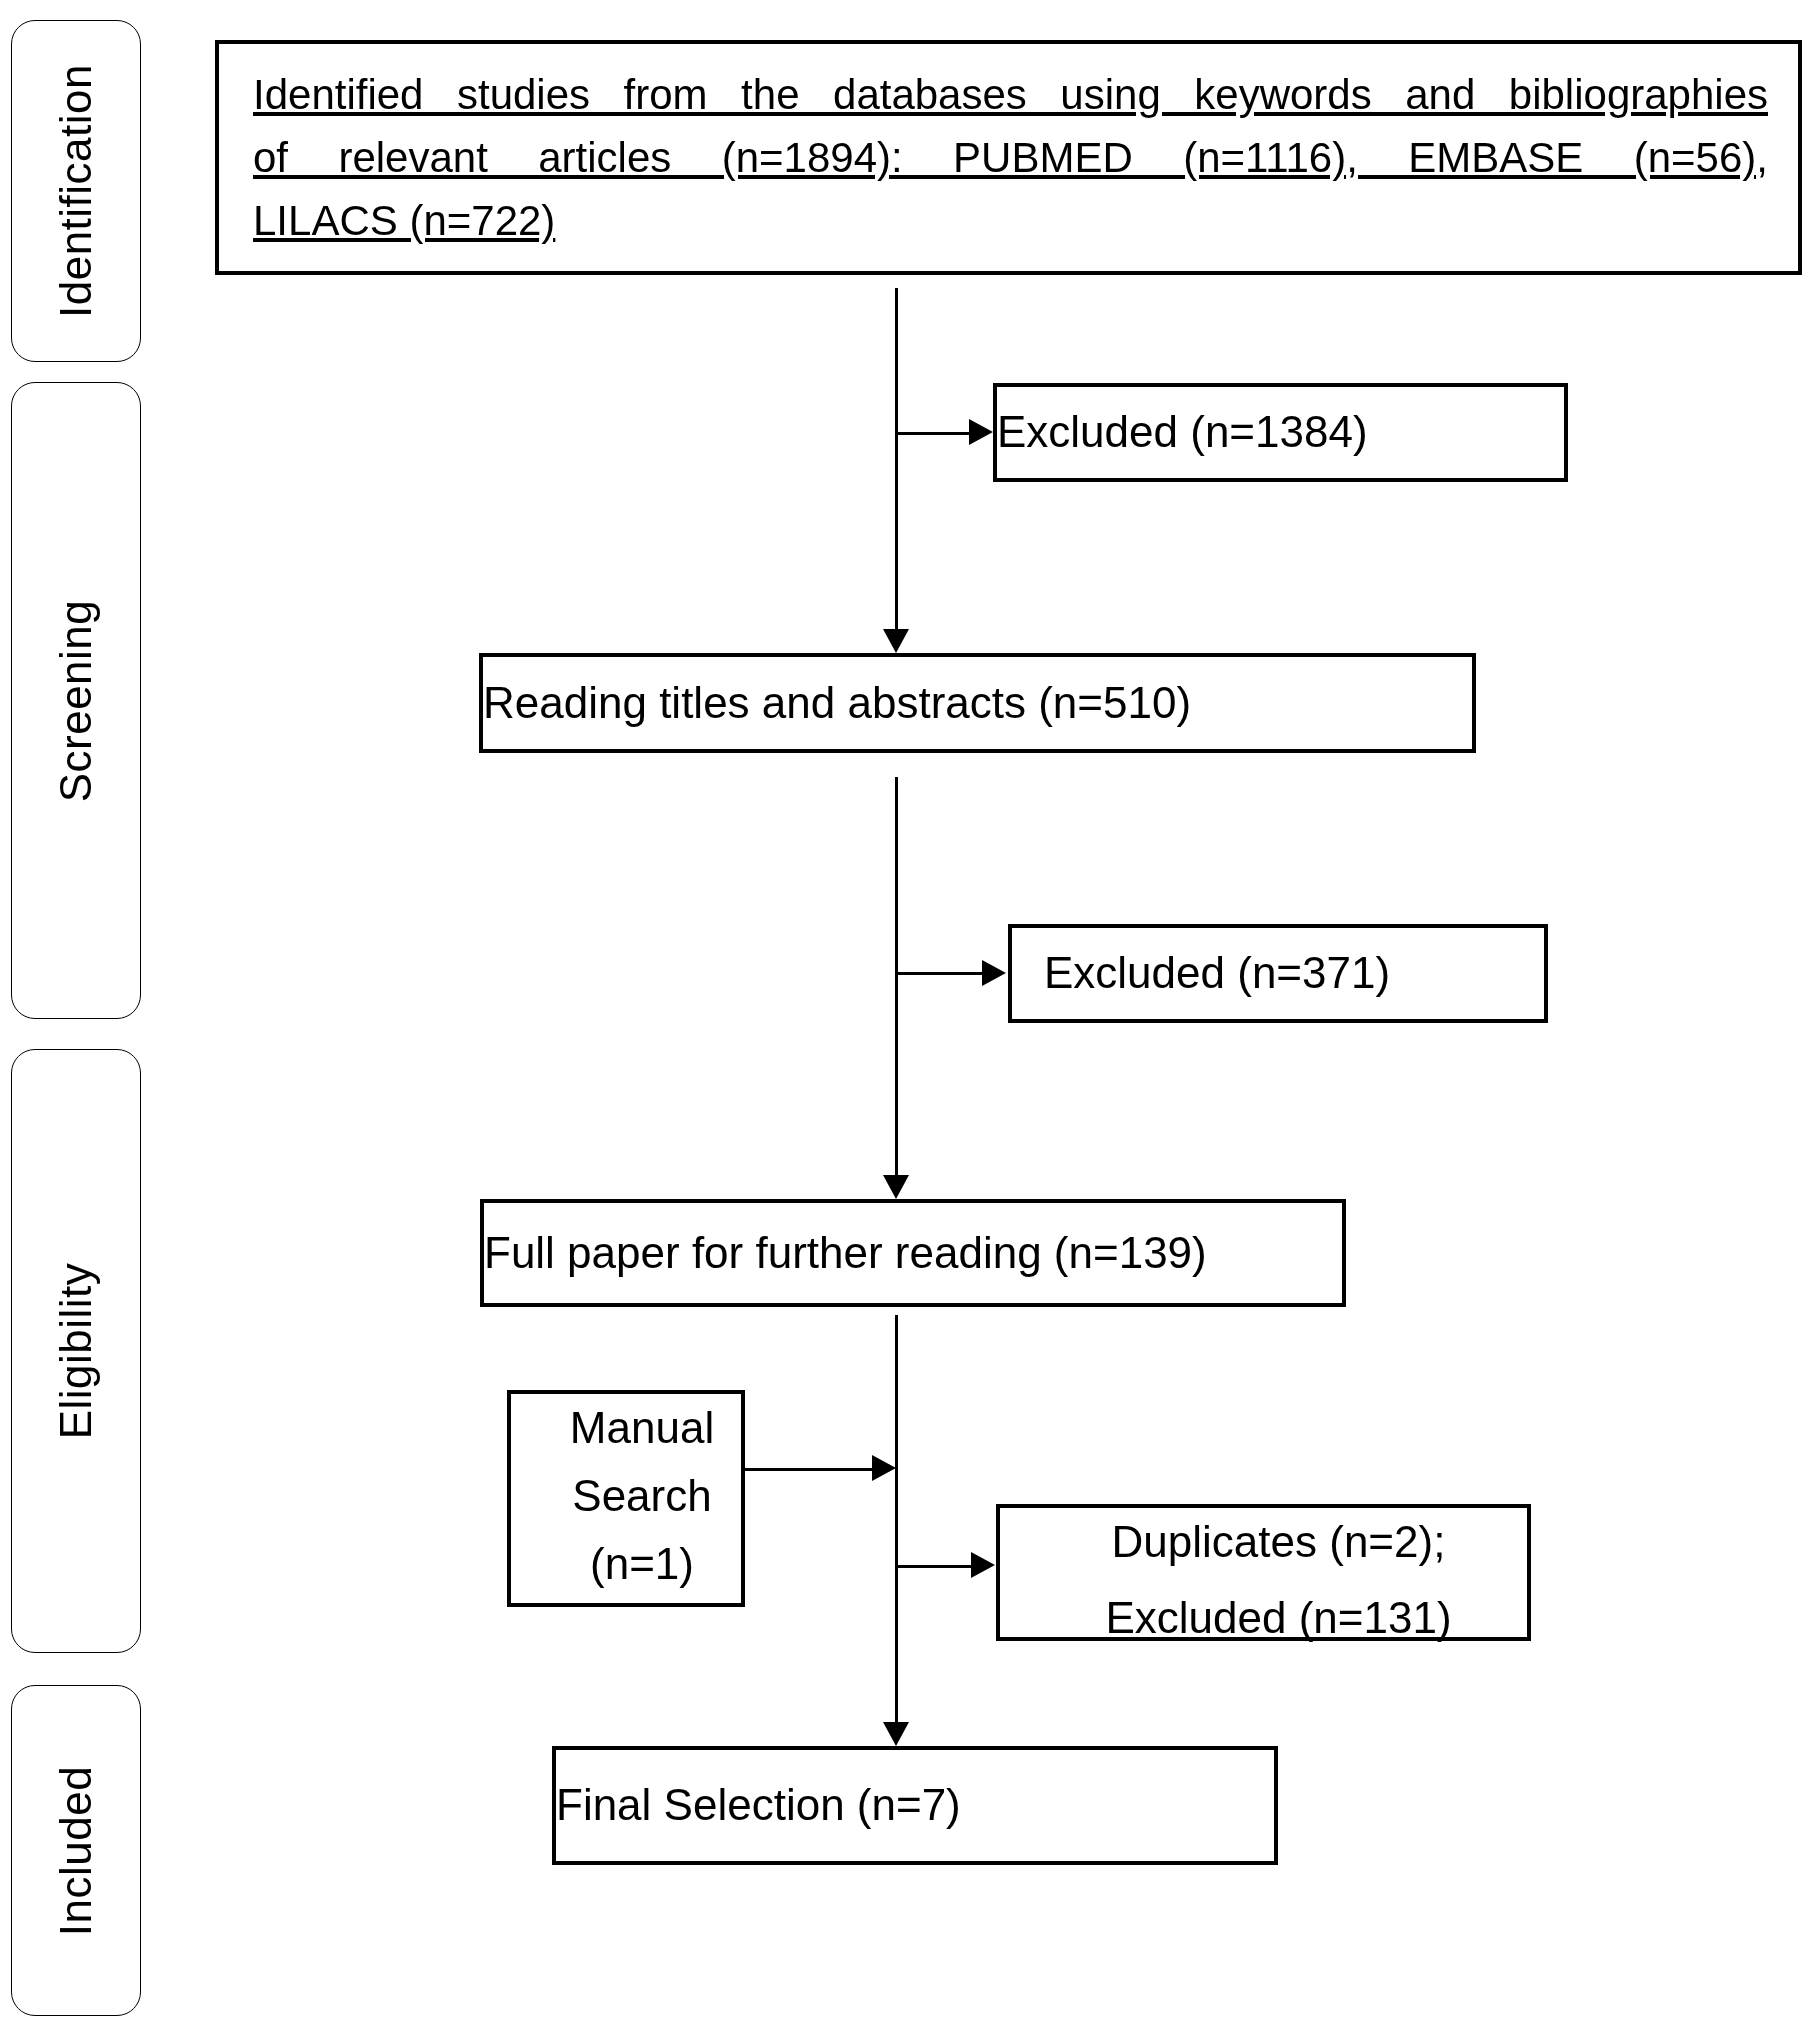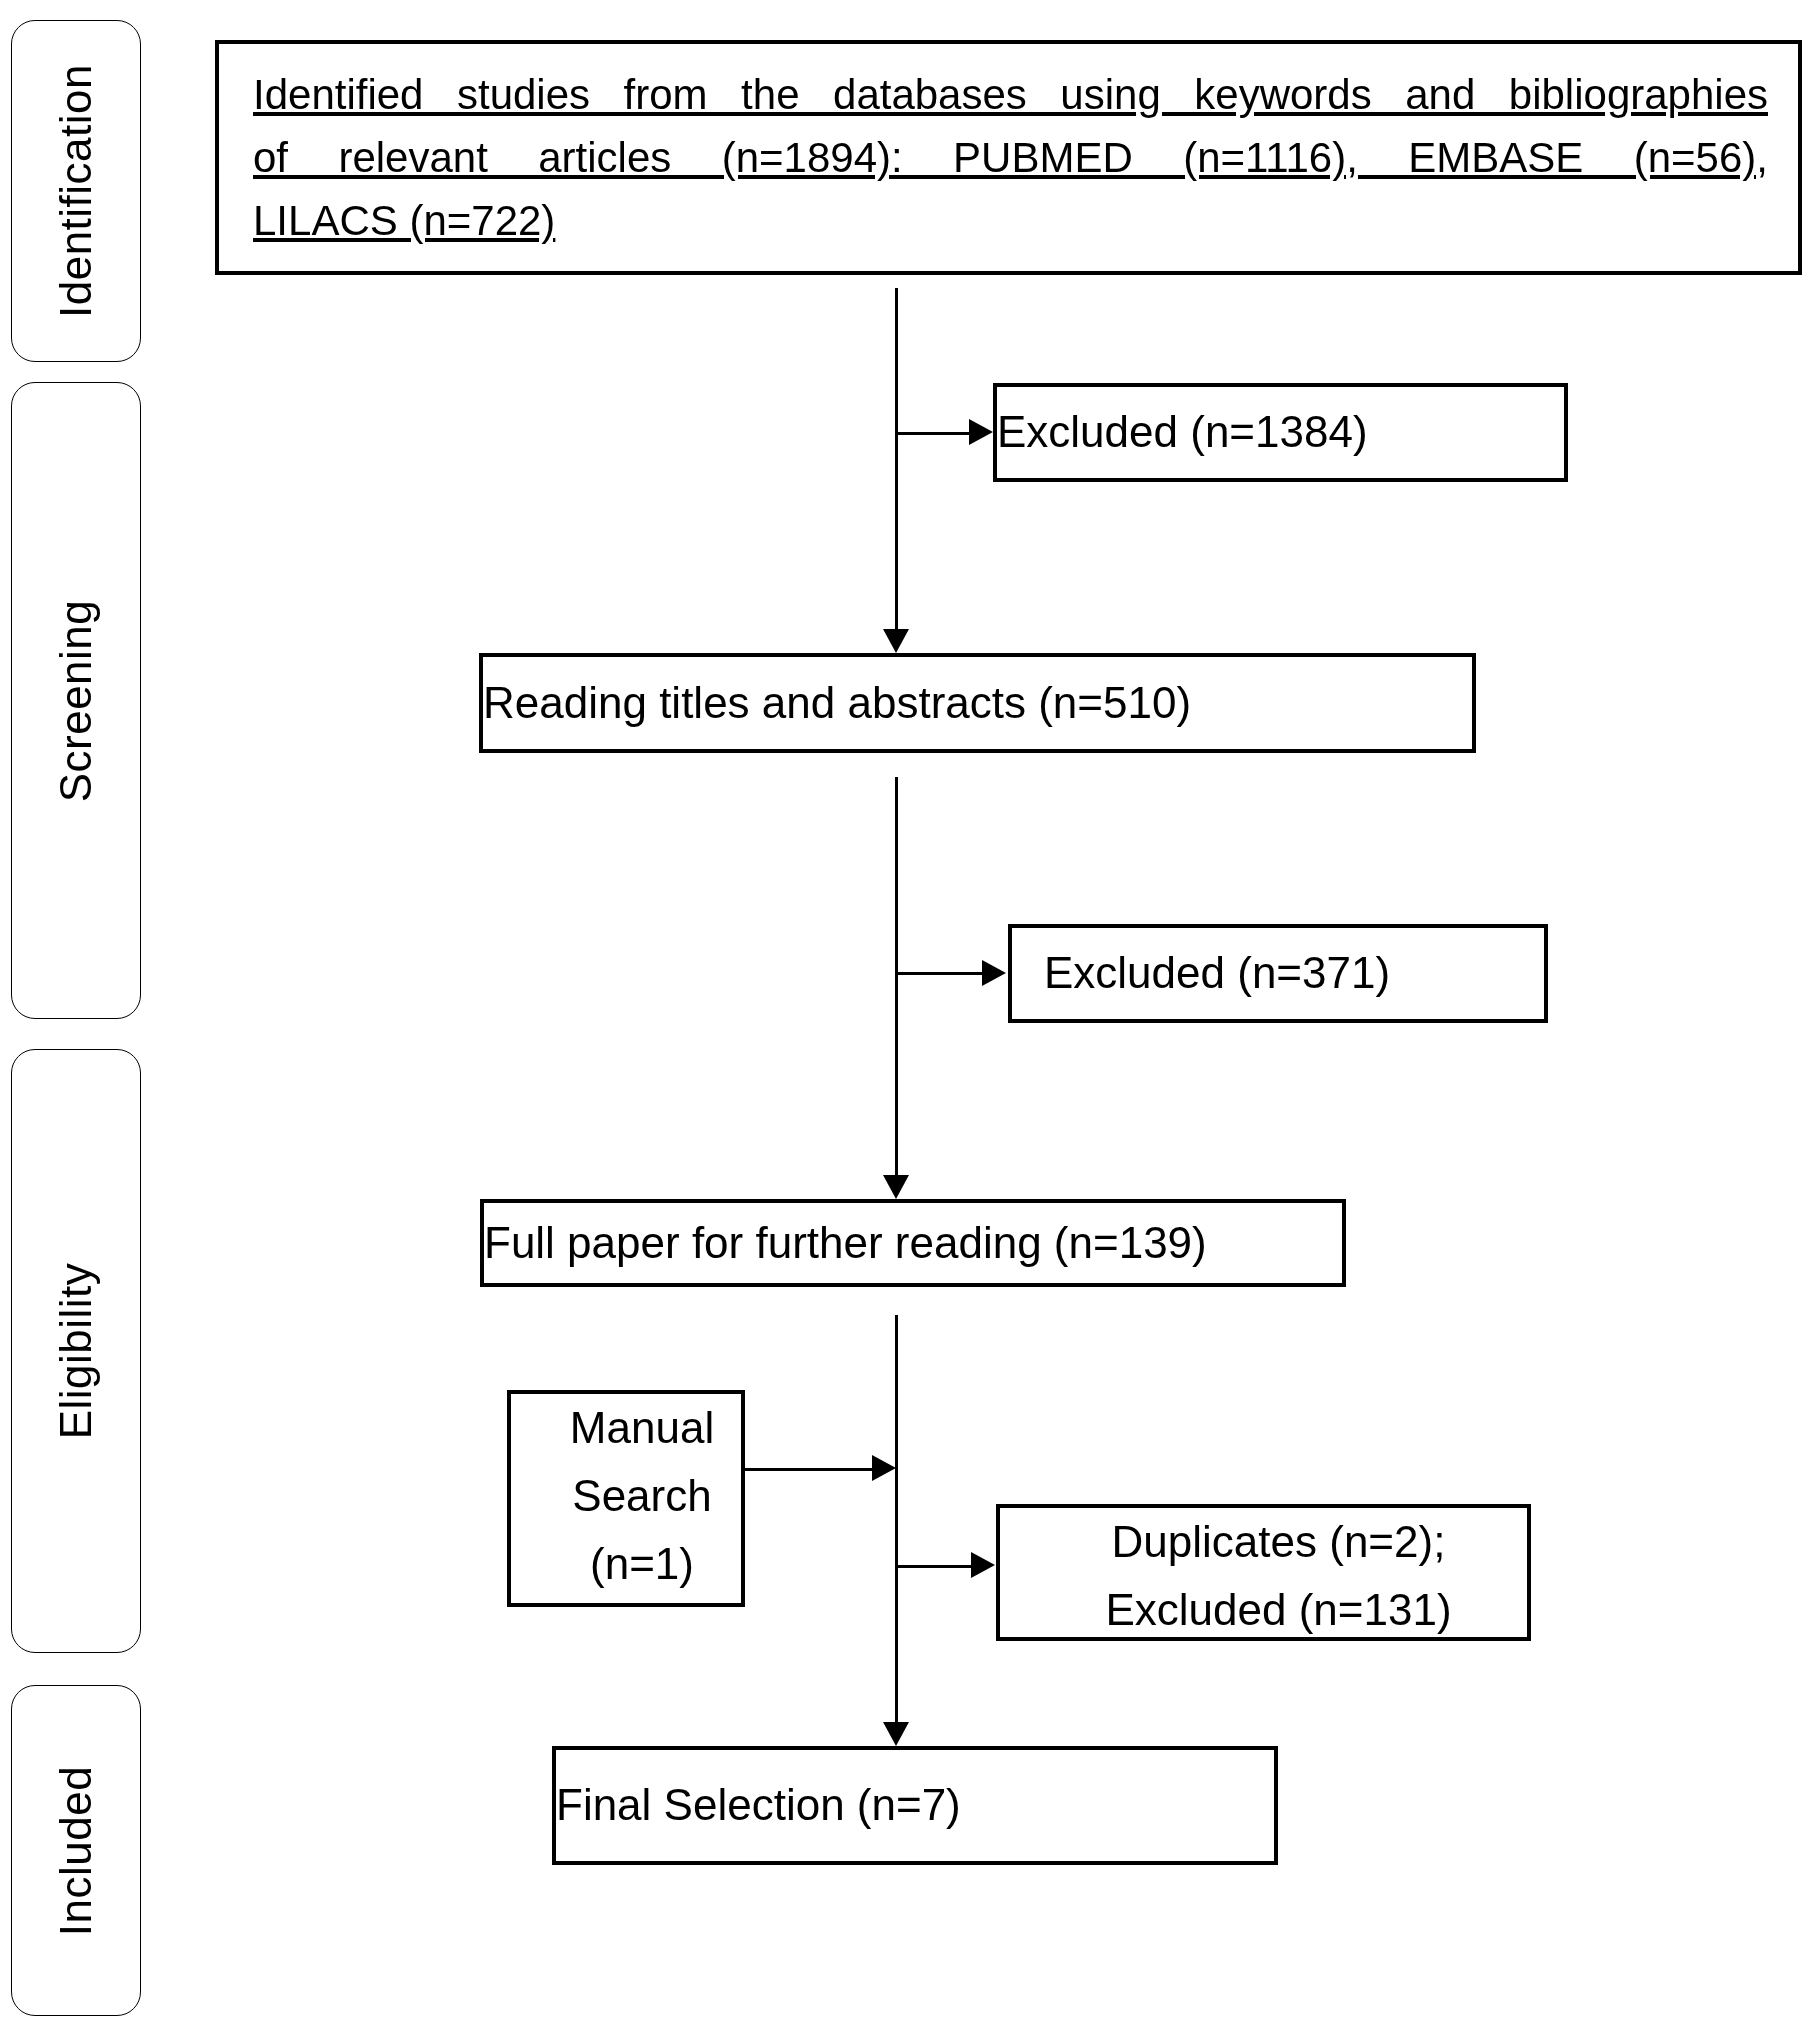--- a/index.html
+++ b/index.html
@@ -137,39 +137,39 @@
 
   <div class="vline" style="left:895px; top:777px; height:398px;"></div>
   <div class="head-down" style="left:883px; top:1175px;"></div>
   <div class="hline" style="left:896px; top:972px; width:86px;"></div>
   <div class="head-right" style="left:982px; top:960px;"></div>
 
   <div class="fbox leftpad" style="left:1008px; top:924px; width:540px; height:99px; padding-left:32px;">
     <span>Excluded (n=371)</span>
   </div>
 
-  <div class="fbox center" style="left:480px; top:1199px; width:866px; height:88px;">
+  <div class="fbox center" style="left:480px; top:1199px; width:866px; height:108px;">
     <span>Full paper for further reading (n=139)</span>
   </div>
 
   <div class="vline" style="left:895px; top:1315px; height:407px;"></div>
   <div class="head-down" style="left:883px; top:1722px;"></div>
 
   <div class="fbox leftpad multiline" style="left:507px; top:1370px; width:238px; height:217px; padding-left:32px;">
     <div>Manual</div>
     <div>Search</div>
     <div>(n=1)</div>
   </div>
   <div class="hline" style="left:744px; top:1468px; width:128px;"></div>
   <div class="head-right" style="left:872px; top:1455px;"></div>
 
   <div class="hline" style="left:896px; top:1565px; width:75px;"></div>
   <div class="head-right" style="left:971px; top:1552px;"></div>
 
-  <div class="fbox leftpad multiline" style="left:996px; top:1484px; width:535px; height:137px; padding-left:30px;">
+  <div class="fbox leftpad multiline" style="left:996px; top:1484px; width:535px; height:137px; padding-left:30px;gap:8px;">
     <div>Duplicates (n=2);</div>
     <div>Excluded (n=131)</div>
   </div>
 
   <div class="fbox center" style="left:552px; top:1746px; width:726px; height:119px;">
     <span>Final Selection (n=7)</span>
   </div>
 
 </div>
 

